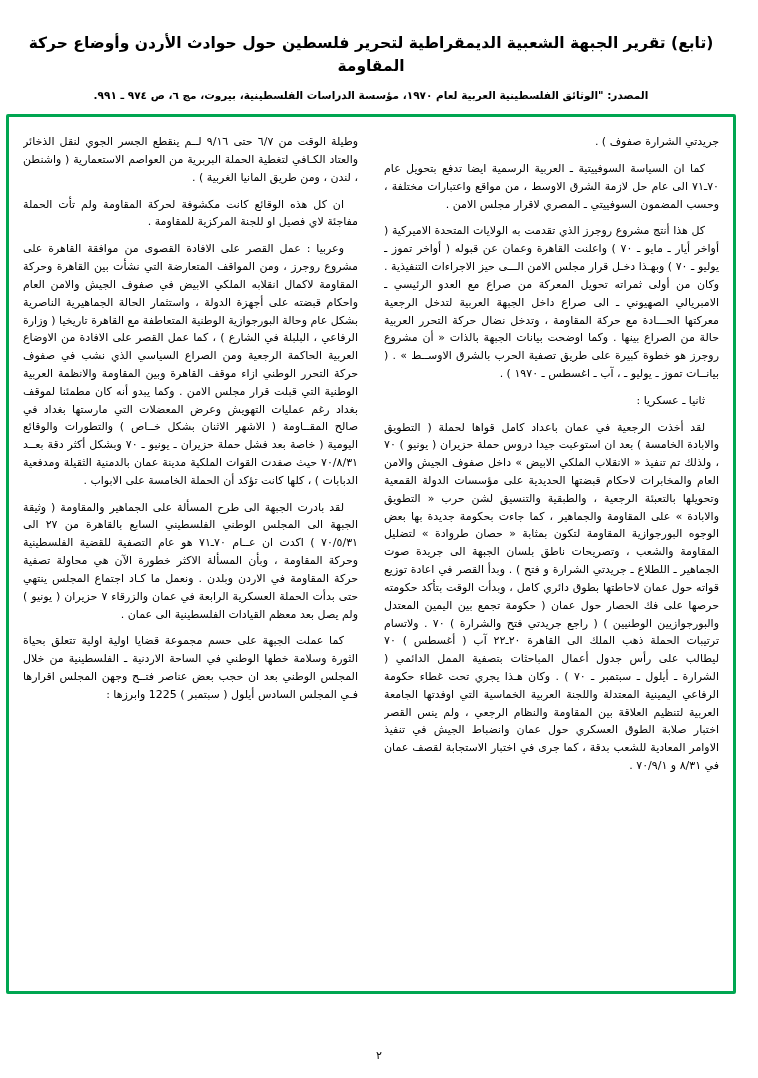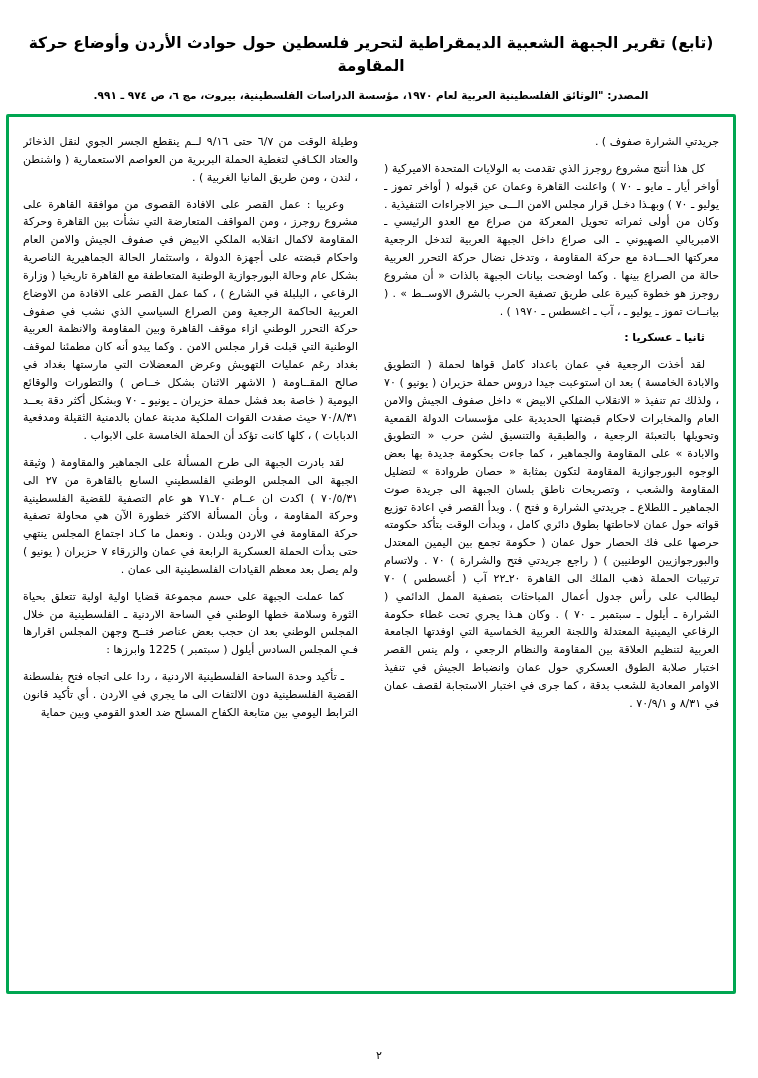--- a/index.html
+++ b/index.html
@@ -65,21 +65,21 @@
     overflow: hidden;
   }
   .col p {
     margin: 0 0 9px 0;
     text-indent: 14px;
   }
   .col p.noind {
     text-indent: 0;
   }
   .subhead {
-    font-weight: bold;
+    font-weight: normal;
     text-indent: 0;
     margin: 6px 0 7px 0;
   }
   .page-number {
     position: absolute;
     bottom: 16px;
     left: 0;
     right: 0;
     text-align: center;
     font-size: 11px;
@@ -92,30 +92,31 @@
 <div class="page">
 
   <div class="doc-title">(تابع) تقرير الجبهة الشعبية الديمقراطية لتحرير فلسطين حول حوادث الأردن وأوضاع حركة المقاومة</div>
   <div class="doc-source">المصدر: "الوثائق الفلسطينية العربية لعام ١٩٧٠، مؤسسة الدراسات الفلسطينية، بيروت، مج ٦، ص ٩٧٤ ـ ٩٩١.</div>
 
   <div class="frame">
     <div class="columns">
 
       <div class="col">
         <p class="noind">جريدتي الشرارة صفوف ) .</p>
+        <p>كما ان السياسة السوفييتية ـ العربية الرسمية ايضا تدفع بتحويل عام ٧٠ـ٧١ الى عام حل لازمة الشرق الاوسط ، من مواقع واعتبارات مختلفة ، وحسب المضمون السوفييتي ـ المصري لاقرار مجلس الامن .</p>
         <p>كل هذا أنتج مشروع روجرز الذي تقدمت به الولايات المتحدة الاميركية ( أواخر أيار ـ مايو ـ ٧٠ ) واعلنت القاهرة وعمان عن قبوله ( أواخر تموز ـ يوليو ـ ٧٠ ) وبهـذا دخـل قرار مجلس الامن الـــى حيز الاجراءات التنفيذية . وكان من أولى ثمراته تحويل المعركة من صراع مع العدو الرئيسي ـ الامبريالي الصهيوني ـ الى صراع داخل الجبهة العربية لتدخل الرجعية معركتها الحـــادة مع حركة المقاومة ، وتدخل نضال حركة التحرر العربية حالة من الصراع بينها . وكما اوضحت بيانات الجبهة بالذات « أن مشروع روجرز هو خطوة كبيرة على طريق تصفية الحرب بالشرق الاوســط » . ( بيانــات تموز ـ يوليو ـ ، آب ـ اغسطس ـ ١٩٧٠ ) .</p>
         <p class="subhead">ثانيا ـ عسكريا :</p>
         <p>لقد أخذت الرجعية في عمان باعداد كامل قواها لحملة ( التطويق والابادة الخامسة ) بعد ان استوعبت جيدا دروس حملة حزيران ( يونيو ) ٧٠ ، ولذلك تم تنفيذ « الانقلاب الملكي الابيض » داخل صفوف الجيش والامن العام والمخابرات لاحكام قبضتها الحديدية على مؤسسات الدولة القمعية وتحويلها بالتعبئة الرجعية ، والطبقية والتنسيق لشن حرب « التطويق والابادة » على المقاومة والجماهير ، كما جاءت بحكومة جديدة بها بعض الوجوه البورجوازية المقاومة لتكون بمثابة « حصان طروادة » لتضليل المقاومة والشعب ، وتصريحات ناطق بلسان الجبهة الى جريدة صوت الجماهير ـ اللطلاع ـ جريدتي الشرارة و فتح ) . وبدأ القصر في اعادة توزيع قواته حول عمان لاحاطتها بطوق دائري كامل ، وبدأت الوقت بتأكد حكومته حرصها على فك الحصار حول عمان ( حكومة تجمع بين اليمين المعتدل والبورجوازيين الوطنيين ) ( راجع جريدتي فتح والشرارة ) ٧٠ . ولاتسام ترتيبات الحملة ذهب الملك الى القاهرة ٢٠ـ٢٢ آب ( أغسطس ) ٧٠ ليطالب على رأس جدول أعمال المباحثات بتصفية الممل الدائمي ( الشرارة ـ أيلول ـ سبتمبر ـ ٧٠ ) . وكان هـذا يجري تحت غطاء حكومة الرفاعي اليمينية المعتدلة واللجنة العربية الخماسية التي اوفدتها الجامعة العربية لتنظيم العلاقة بين المقاومة والنظام الرجعي ، ولم ينس القصر اختبار صلابة الطوق العسكري حول عمان وانضباط الجيش في تنفيذ الاوامر المعادية للشعب بدقة ، كما جرى في اختبار الاستجابة لقصف عمان في ٨/٣١ و ٧٠/٩/١ .</p>
       </div>
 
       <div class="col">
         <p class="noind">وطيلة الوقت من ٦/٧ حتى ٩/١٦ لــم ينقطع الجسر الجوي لنقل الذخائر والعتاد الكـافي لتغطية الحملة البربرية من العواصم الاستعمارية ( واشنطن ، لندن ، ومن طريق المانيا الغربية ) .</p>
+        <p>ان كل هذه الوقائع كانت مكشوفة لحركة المقاومة ولم تأت الحملة مفاجئة لاي فصيل او للجنة المركزية للمقاومة .</p>
         <p>وعربيا : عمل القصر على الافادة القصوى من موافقة القاهرة على مشروع روجرز ، ومن المواقف المتعارضة التي نشأت بين القاهرة وحركة المقاومة لاكمال انقلابه الملكي الابيض في صفوف الجيش والامن العام واحكام قبضته على أجهزة الدولة ، واستثمار الحالة الجماهيرية الناصرية بشكل عام وحالة البورجوازية الوطنية المتعاطفة مع القاهرة تاريخيا ( وزارة الرفاعي ، البلبلة في الشارع ) ، كما عمل القصر على الافادة من الاوضاع العربية الحاكمة الرجعية ومن الصراع السياسي الذي نشب في صفوف حركة التحرر الوطني ازاء موقف القاهرة وبين المقاومة والانظمة العربية الوطنية التي قبلت قرار مجلس الامن . وكما يبدو أنه كان مطمئنا لموقف بغداد رغم عمليات التهويش وعرض المعضلات التي مارستها بغداد في صالح المقــاومة ( الاشهر الاثنان بشكل خــاص ) والتطورات والوقائع اليومية ( خاصة بعد فشل حملة حزيران ـ يونيو ـ ٧٠ وبشكل أكثر دقة بعــد ٧٠/٨/٣١ حيث صفدت القوات الملكية مدينة عمان بالدمنية الثقيلة ومدفعية الدبابات ) ، كلها كانت تؤكد أن الحملة الخامسة على الابواب .</p>
         <p>لقد بادرت الجبهة الى طرح المسألة على الجماهير والمقاومة ( وثيقة الجبهة الى المجلس الوطني الفلسطيني السابع بالقاهرة من ٢٧ الى ٧٠/٥/٣١ ) اكدت ان عــام ٧٠ـ٧١ هو عام التصفية للقضية الفلسطينية وحركة المقاومة ، وبأن المسألة الاكثر خطورة الآن هي محاولة تصفية حركة المقاومة في الاردن وبلدن . ونعمل ما كـاد اجتماع المجلس ينتهي حتى بدأت الحملة العسكرية الرابعة في عمان والزرقاء ٧ حزيران ( يونيو ) ولم يصل بعد معظم القيادات الفلسطينية الى عمان .</p>
         <p>كما عملت الجبهة على حسم مجموعة قضايا اولية اولية تتعلق بحياة الثورة وسلامة خطها الوطني في الساحة الاردنية ـ الفلسطينية من خلال المجلس الوطني بعد ان حجب بعض عناصر فتــح وجهن المجلس اقرارها فـي المجلس السادس أيلول ( سبتمبر ) 1225 وابرزها :</p>
-        <p>ـ تأكيد وحدة الساحة الفلسطينية الاردنية ، ردا على اتجاه فتح بفلسطنة القضية الفلسطينية دون الالتفات الى ما يجري في الاردن . أي تأكيد قانون الترابط اليومي بين متابعة الكفاح المسلح ضد العدو القومي وبين حماية</p>
       </div>
 
     </div>
   </div>
 
   <div class="page-number">٢</div>
 </div>
 
 </body></html>

